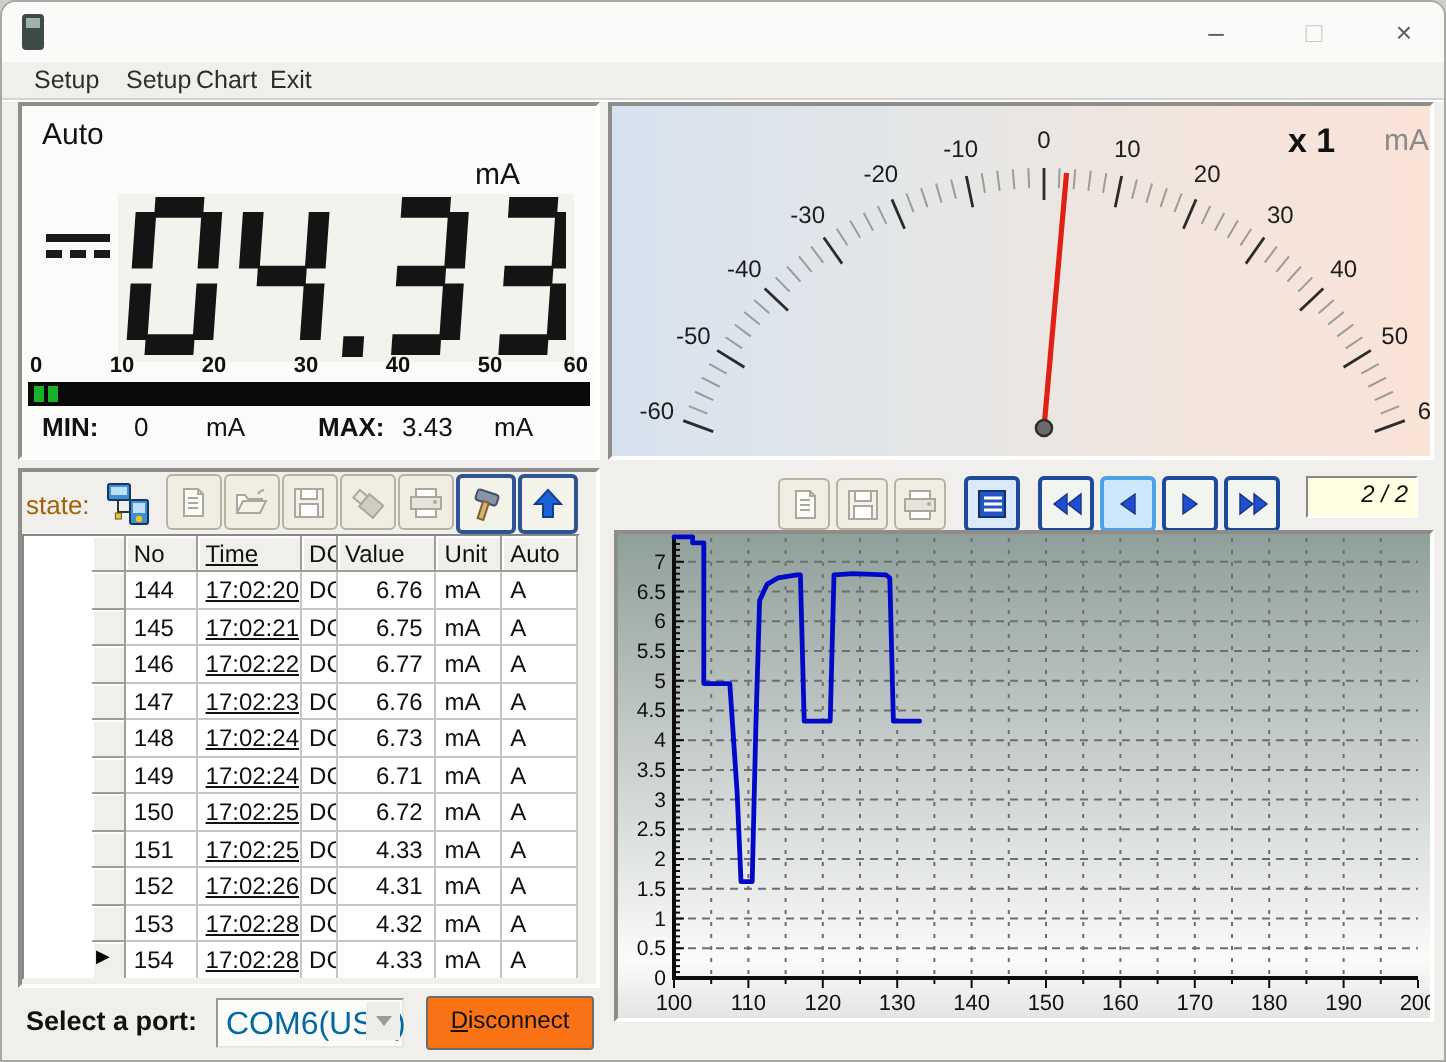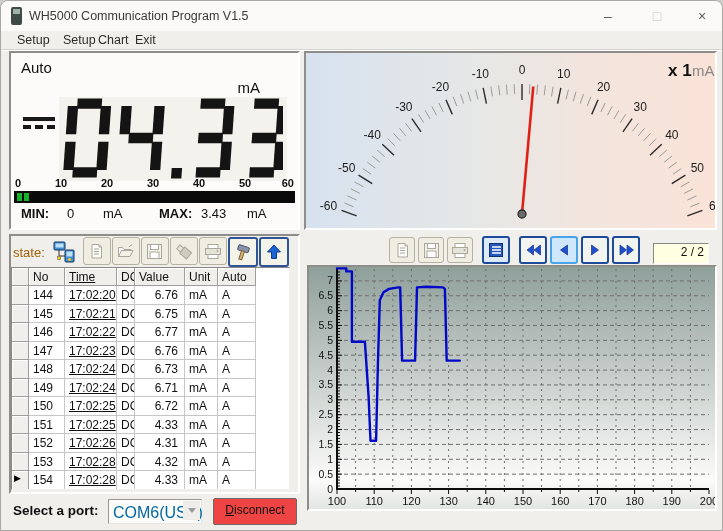--- a/index.html
+++ b/index.html
@@ -35,74 +35,73 @@
   .dc-icon i{position:absolute;top:8px;width:8px;height:4px;background:#191919;}
   .lcd{position:absolute;left:48px;top:44px;width:228px;height:84px;background:#f3f2ec;}
   .bar-ticks{position:absolute;left:3px;top:124px;width:281px;height:13px;font-size:11px;font-weight:bold;color:#111;}
   .bar-ticks span{position:absolute;top:0;}
   .bargraph{position:absolute;left:3px;top:138px;width:281px;height:12px;background:#0a0a0a;}
   .bargraph i{position:absolute;top:2px;width:5px;height:8px;background:#17b226;}
   .minmax{position:absolute;left:0;top:152px;width:100%;height:18px;font-size:13px;color:#111;}
   .minmax b{font-weight:bold;}
   .minmax span{position:absolute;top:1px;}
   
-  .gauge-mult{position:absolute;left:338px;top:8px;font-size:17px;font-weight:bold;color:#111;margin-left:24px;}
+  .gauge-mult{position:absolute;left:338px;top:8px;font-size:17px;font-weight:bold;color:#111;}
   .gauge-unit{position:absolute;left:386px;top:9px;font-size:15px;color:#8a8a88;}
   
   .state-row{position:absolute;left:12px;top:237px;height:28px;display:flex;align-items:center;}
   .state-label{font-size:13px;font-weight:normal;color:#a16207;margin-right:8px;}
   .net-icon{width:24px;height:24px;margin-right:6px;position:relative;}
   .tbtn{width:26px;height:26px;margin-right:1px;background:#f0eee2;border:1px solid #b5b2a0;border-radius:3px;
         display:flex;align-items:center;justify-content:center;}
   .tbtn.act{border:2px solid #2f5496;background:#f4f3ea;width:26px;height:26px;}
   .cbtn{width:24px;height:24px;background:#f0eee2;border:1px solid #b5b2a0;border-radius:3px;
         display:flex;align-items:center;justify-content:center;}
   .cbtn.navy{border:2px solid #1d4b9a;background:#f2f4f0;}
   .cbtn.pressed{background:#dce9f8;border:2px solid #1d4b9a;}
   .cbtn.hl{background:#cfe7fb;border:2px solid #49a3e8;}
-  .chart-toolbar{position:absolute;left:388px;top:237px;height:26px;display:flex;align-items:flex-end;}
+  .chart-toolbar{position:absolute;left:388px;top:237px;height:26px;display:flex;align-items:flex-start;font-style:italic;}
   .gapL{margin-left:9px;}
   .gapS{margin-left:3px;}
   .page-field{margin-left:13px;width:50px;height:18px;background:#ffffe1;border-style:solid;border-width:1px;
       border-color:#8a8886 #fff #fff #8a8886;font-size:12px;color:#111;text-align:right;padding:1px 4px 0 0;}
   
   .table-frame{position:absolute;left:10px;top:266px;width:279px;height:223px;background:#fff;overflow:hidden;}
-  .trow{display:flex;height:18px;}
+  .trow{display:flex;height:18px;padding-left:34px;}
   .trow.body{height:18.5px;}
   .tcell{box-sizing:border-box;font-size:12px;color:#111;padding:2px 3px 0 4px;overflow:hidden;white-space:nowrap;
          border-right:1px solid #c6c6c6;border-bottom:1px solid #c6c6c6;}
   .thead .tcell{background:#f1efec;border-right:1px solid #9f9d9a;border-bottom:1px solid #9f9d9a;
         box-shadow:inset 1px 1px 0 #ffffff;}
   .sel{width:14px;background:#f1efec;border-right:1px solid #9f9d9a;border-bottom:1px solid #9f9d9a;
        box-shadow:inset 1px 1px 0 #ffffff;padding:2px 0 0 2px;font-size:9px;color:#000;}
   .c0{width:36px;} .c1{width:52px;text-decoration:underline;} .c2{width:18px;} .c3{width:50px;text-align:right;padding-right:6px;}
   .c4{width:33px;} .c5{width:38px;}
   
   .port-bar{position:absolute;left:0;top:494px;width:306px;height:34px;}
   .port-label{position:absolute;left:12px;top:8px;font-size:13.5px;font-weight:bold;color:#111;}
   .combo{position:absolute;left:107px;top:4px;width:92px;height:23px;background:#fbfbfa;
          border-style:solid;border-width:1px;border-color:#9a9896 #e8e6e3 #e8e6e3 #9a9896;}
   .combo .val{position:absolute;left:4px;top:4px;font-size:16px;color:#0369a1;}
   .combo .drop{position:absolute;right:1px;top:1px;width:17px;height:19px;background:#efedea;
          display:flex;align-items:center;justify-content:center;}
   .combo .drop:after{content:"";border:4px solid transparent;border-top:5px solid #9a9a98;margin-top:4px;}
-  .btn-disconnect{position:absolute;left:212px;top:3px;width:82px;height:25px;background:#ef4444;
+  .btn-disconnect{position:absolute;left:212px;top:3px;width:82px;height:25px;background:#f97316;
          border:1px solid #6d6b69;border-radius:2px;font-size:12px;color:#111;text-align:center;
          line-height:23px;display:block;}
   .btn-disconnect::first-letter{text-decoration:underline;}
   svg{display:block;}
 </style>
 </head>
 <body>
 
 <div class="window">
 
   <div class="titlebar">
     <div class="app-icon"></div>
-    <div class="title-text">WH5000 Communication Program V1.5</div>
     <div class="winbtn" style="left:585px">–</div>
     <div class="winbtn dim" style="left:634px">□</div>
     <div class="winbtn" style="left:679px">×</div>
   </div>
 
   <div class="menubar" id="menubar">
       <span class="menu-item" style="left: 12px;">Setup</span>
       <span class="menu-item" style="left: 58px;">Setup</span>
       <span class="menu-item" style="left: 93px;">Chart</span>
       <span class="menu-item" style="left: 130px;">Exit</span>

